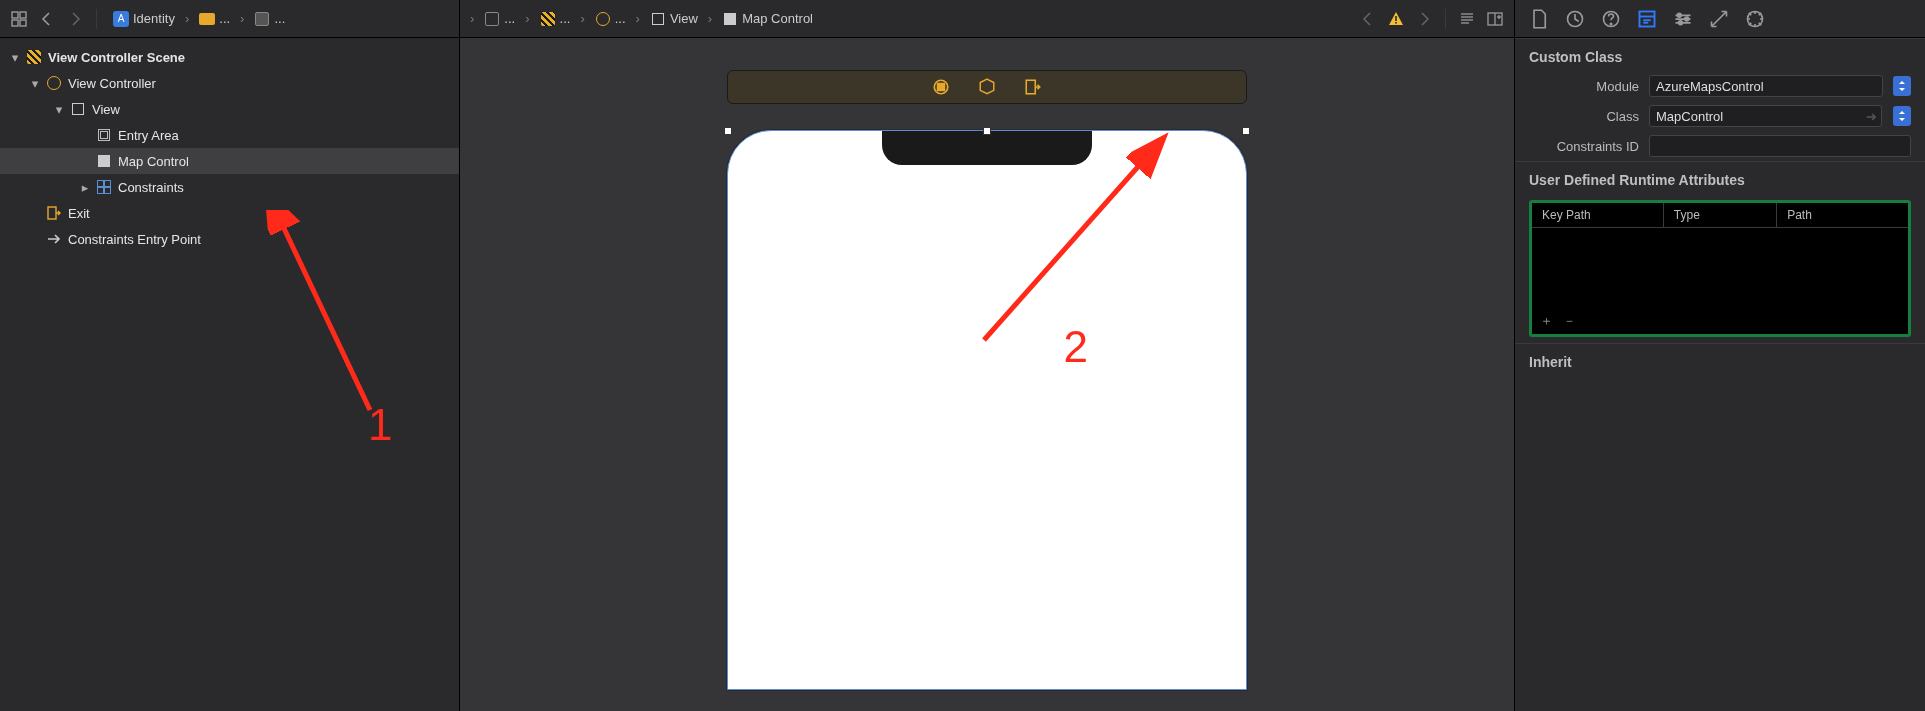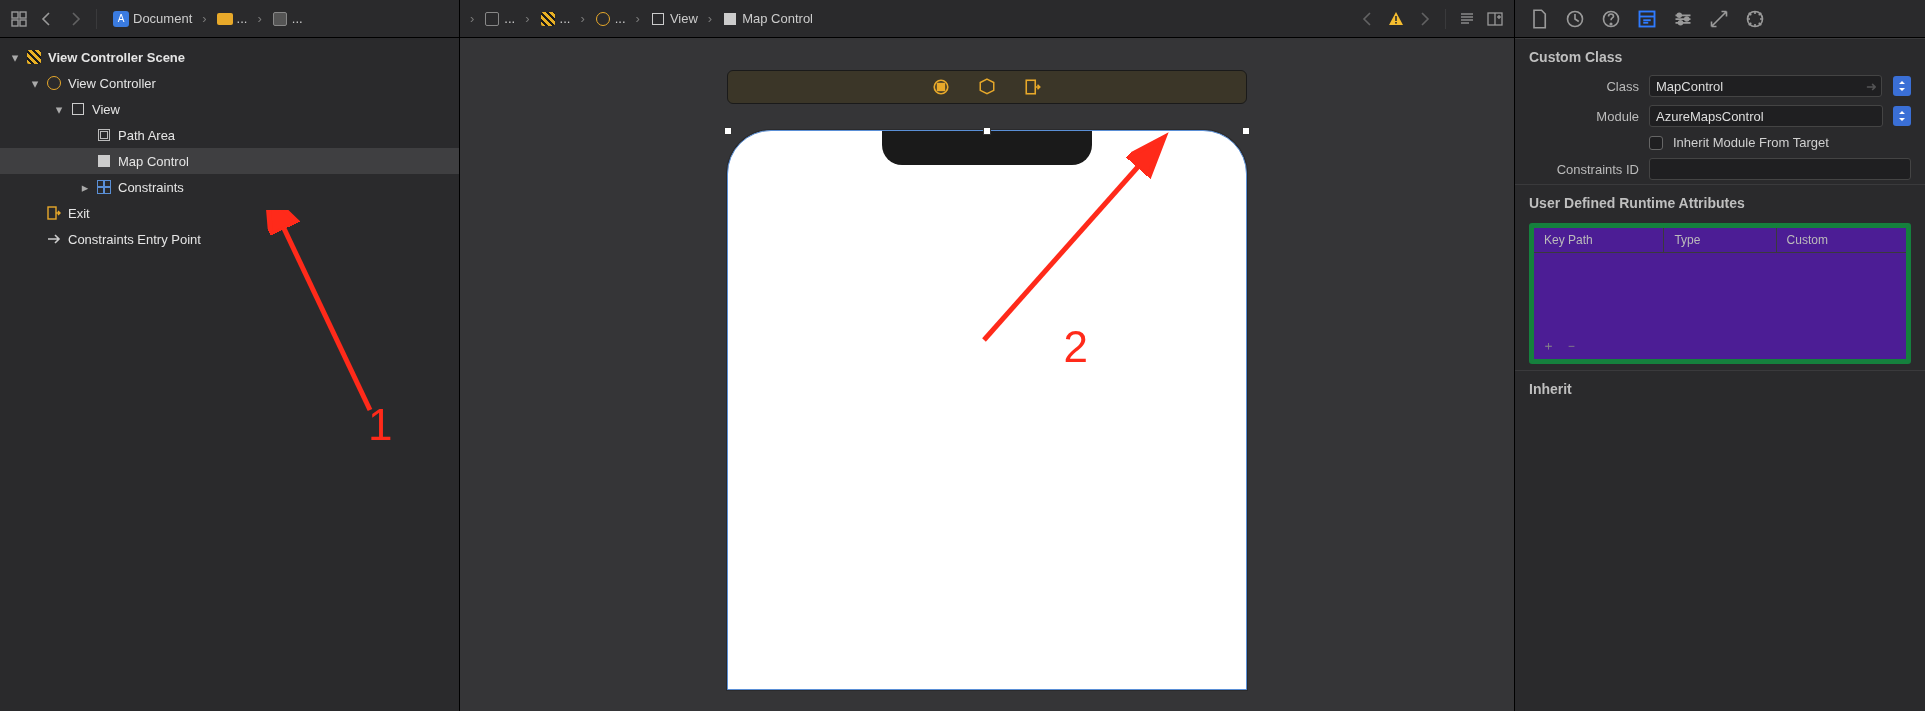--- a/index.html
+++ b/index.html
@@ -130,22 +130,22 @@
   }
   .insp-arrowbtn {
     width:18px;height:20px; background:#3a6fd6; border-radius:3px; display:flex;align-items:center;justify-content:center;
     color:#fff;
   }
   .insp-gobtn { opacity:0.5; color:#888; margin-left:-26px; margin-right:6px; }
   .checkbox {
     width:14px;height:14px;border:1px solid #666;border-radius:3px;background:#1f1f21;
   }
   .runtime-table {
-    margin: 6px 14px; border:5px solid #15803d; border-radius:3px;
-    background:#4c1d95;
+    margin: 6px 14px; border:3px solid #15803d; border-radius:3px;
+    background:#000000;
   }
   .runtime-head { display:flex; border-bottom:1px solid #3a3a3c; }
   .runtime-head div { padding:5px 10px; font-size:12px; color:#bbb; border-right:1px solid #3a3a3c; }
   .runtime-head div:last-child{border-right:none;}
   .runtime-body { height: 80px; }
   .runtime-footer { display:flex; gap:10px; padding:4px 8px; color:#888; }
   .plusminus { cursor:default; }
   .folder-yellow { width:16px;height:12px;background:#e8a92a;border-radius:2px; }
   .jump-blue { width:16px;height:16px;background:#3a7be0;border-radius:3px;display:flex;align-items:center;justify-content:center;color:#fff;font-size:10px;}
   svg.arrow-red { stroke:#ff2a1a; fill:#ff2a1a; }
@@ -172,21 +172,21 @@
       </span>
       <span class="tb-icon" style="opacity:.5">
         <svg viewBox="0 0 16 16" fill="none" stroke="currentColor" stroke-width="1.6">
             <path d="M6 2 L12 8 L6 14"></path>
           </svg>
       </span>
       <div class="tb-sep"></div>
       <div class="jumpbar">
         <div class="jump-seg">
           <span class="jump-blue">A</span>
-          <span>Document</span>
+          <span>Identity</span>
         </div>
         <span class="chev">›</span>
         <div class="jump-seg">
           <span class="folder-yellow"></span>
           <span>...</span>
         </div>
         <span class="chev">›</span>
         <div class="jump-seg">
           <span class="ico16">
               <span style="width:14px;height:14px;border:1px solid #888;border-radius:2px;background:linear-gradient(#555,#555);"></span>
@@ -215,21 +215,21 @@
         <span class="ico16">
             <span class="ico-square-white"></span>
           </span>
         <span>View</span>
       </div>
       <div class="outline-row indent-3">
         <span style="width:10px"></span>
         <span class="ico16">
             <span class="ico-safe"></span>
           </span>
-        <span>Path Area</span>
+        <span>Entry Area</span>
       </div>
       <div class="outline-row indent-3 selected">
         <span style="width:10px"></span>
         <span class="ico16">
             <span class="ico-square-white" style="background:#ccc"></span>
           </span>
         <span>Map Control</span>
       </div>
       <div class="outline-row indent-3">
         <span class="disctri">▸</span>
@@ -426,55 +426,50 @@
         <svg viewBox="0 0 16 16" fill="none" stroke="currentColor" stroke-width="1.3">
             <circle cx="8" cy="8" r="6"></circle>
             <path d="M8 2v2M8 12v2M2 8h2M12 8h2"></path>
             <path d="M11 5l2-2M5 11l-2 2M11 11l2 2M5 5l-2-2"></path>
           </svg>
       </span>
     </div>
 
     <div class="insp-header">Custom Class</div>
     <div class="insp-row">
+      <span class="insp-label">Module</span>
+      <input class="insp-input" value="AzureMapsControl" style="">
+      <span class="insp-arrowbtn">
+        <svg width="8" height="10" viewBox="0 0 8 10" fill="#fff">
+            <path d="M4 0l3 3H1zM4 10l3-3H1z"></path>
+          </svg>
+      </span>
+    </div>
+    <div class="insp-row">
       <span class="insp-label">Class</span>
       <input class="insp-input" value="MapControl" style="">
       <span class="insp-gobtn">➜</span>
       <span class="insp-arrowbtn">
         <svg width="8" height="10" viewBox="0 0 8 10" fill="#fff">
             <path d="M4 0l3 3H1zM4 10l3-3H1z"></path>
           </svg>
       </span>
     </div>
-    <div class="insp-row">
-      <span class="insp-label">Module</span>
-      <input class="insp-input" value="AzureMapsControl" style="">
-      <span class="insp-arrowbtn">
-        <svg width="8" height="10" viewBox="0 0 8 10" fill="#fff">
-            <path d="M4 0l3 3H1zM4 10l3-3H1z"></path>
-          </svg>
-      </span>
-    </div>
-    <div class="insp-row">
-      <span class="insp-label"></span>
-      <span class="checkbox"></span>
-      <span>Inherit Module From Target</span>
-    </div>
 
     <div class="insp-row">
       <span class="insp-label">Constraints ID</span>
       <input class="insp-input" value="" style="">
     </div>
 
     <div class="insp-header">User Defined Runtime Attributes</div>
     <div class="runtime-table">
       <div class="runtime-head">
         <div style="flex:1.2">Key Path</div>
         <div style="flex:1">Type</div>
-        <div style="flex:1.2">Custom</div>
+        <div style="flex:1.2">Path</div>
       </div>
       <div class="runtime-body"></div>
       <div class="runtime-footer">
         <span class="plusminus">＋</span>
         <span class="plusminus">－</span>
       </div>
     </div>
 
     <div class="insp-header">Inherit</div>
   </div>

